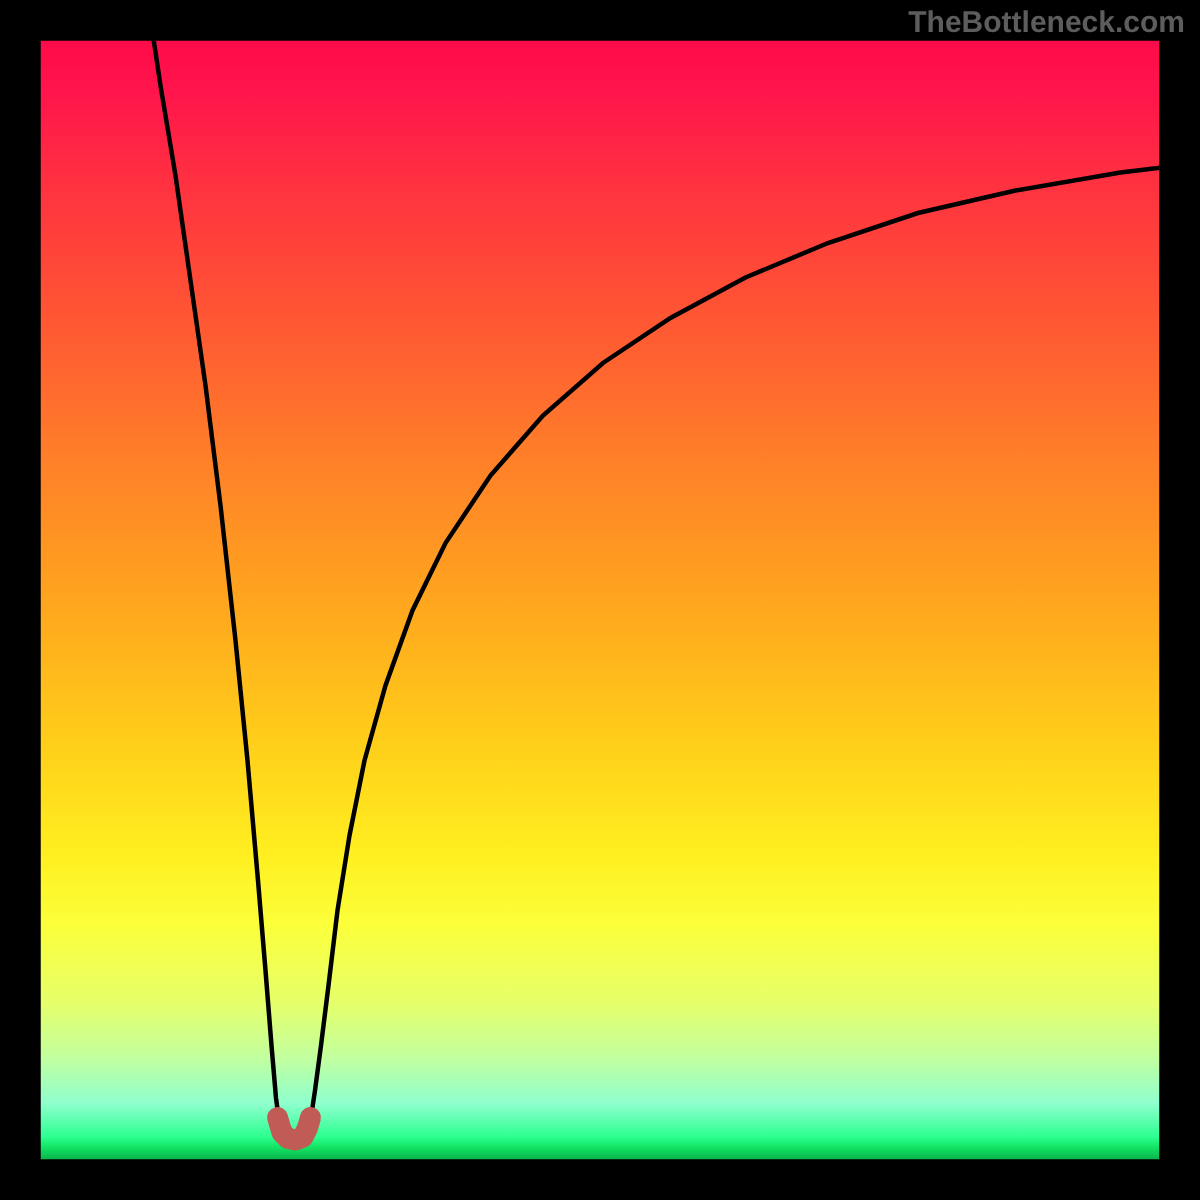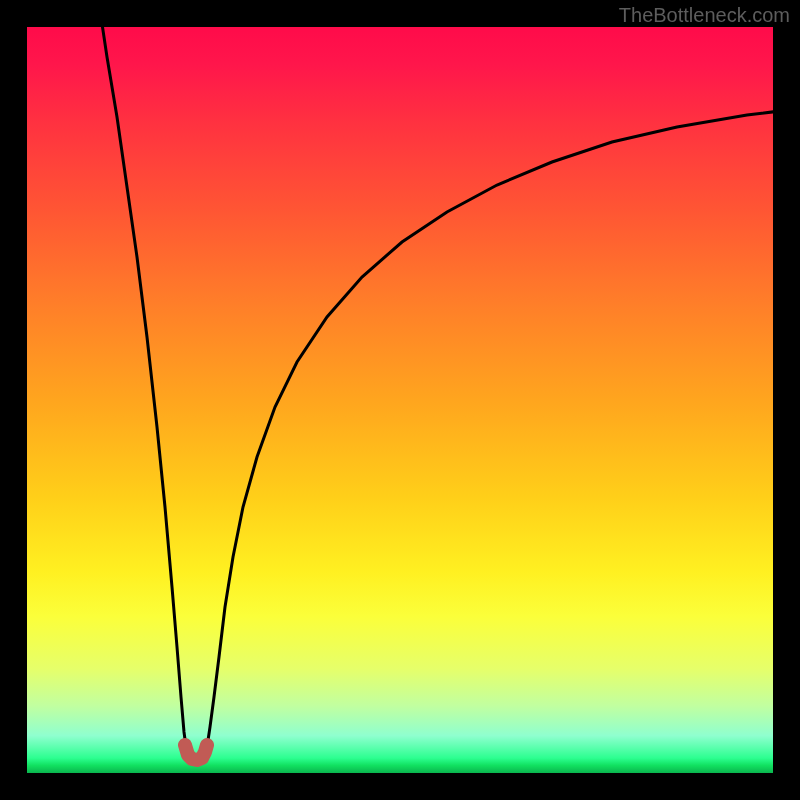--- a/index.html
+++ b/index.html
@@ -55,21 +55,21 @@
     width: 100%;
     height: 100%;
     overflow: visible;
   }
   .watermark {
     position: absolute;
     top: 4px;
     right: 10px;
     color: #5d5d5d;
     font-size: 20px;
-    font-weight: 400;
+    font-weight: 700;
     letter-spacing: 0px;
     user-select: none;
   }
 </style>
 </head>
 <body>
 
 <div class="frame">
 
   <div class="plot-area">

